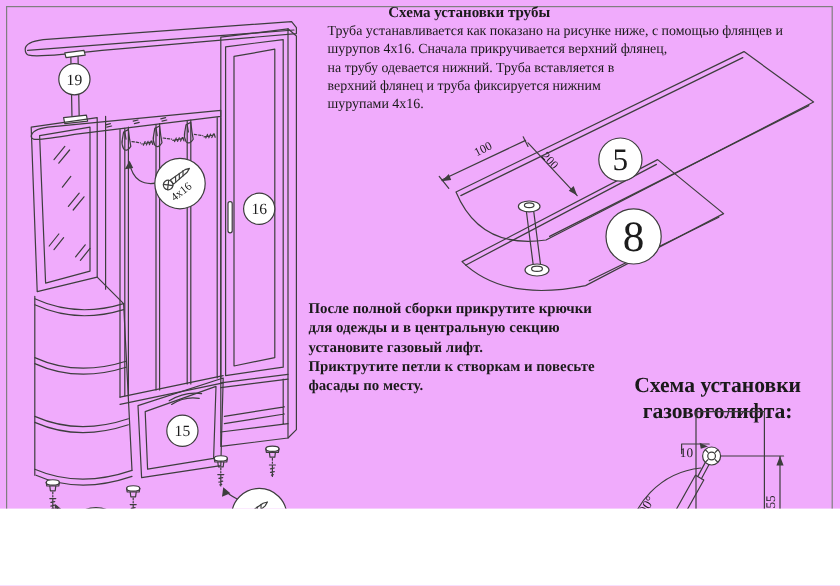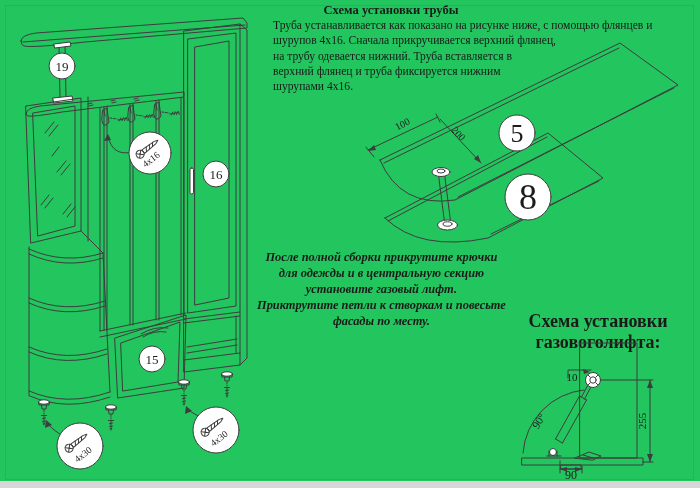--- a/index.html
+++ b/index.html
@@ -1,25 +1,25 @@
 <!DOCTYPE html>
 <html><head>
 <meta charset="utf-8">
 <style>
   html,body{margin:0;padding:0;background:#ffffff;}
-  .screen{position:relative;width:700px;height:488px;background:#22c55e;overflow:hidden;
+  .screen{position:relative;width:700px;height:424px;background:#f0abfc;overflow:hidden;
           font-family:"Liberation Serif",serif;color:#1a1a1a;}
   .page-border{position:absolute;left:5px;top:5px;width:689px;height:475px;
                border:1px solid #7f7f7f;box-sizing:border-box;}
   .bottom-band{position:absolute;left:0;top:481px;width:700px;height:7px;background:#d7d7d7;}
   .abs{position:absolute;}
   .title1{left:272px;top:3px;width:238px;text-align:center;font-weight:bold;font-size:12.5px;}
   .body1{left:273px;top:18px;width:430px;font-size:11.6px;line-height:15.3px;white-space:pre-line;}
-  .note{left:257px;top:249px;font-weight:bold;font-style:italic;font-size:12.4px;
-        line-height:16px;white-space:pre-line;text-align:center;}
+  .note{left:257px;top:249px;font-weight:bold;font-size:12.4px;
+        line-height:16px;white-space:pre-line;}
   .title2{left:498px;top:311px;width:200px;text-align:center;font-weight:bold;font-size:18px;}
   svg{position:absolute;color:#3d3d3d;}
   svg text{font-family:"Liberation Serif",serif;fill:#1c1c1c;stroke:none;}
   .lbl{font-size:13px;}
   .dim{font-size:10px;}
 </style>
 </head>
 <body>
 
 <div class="screen">

